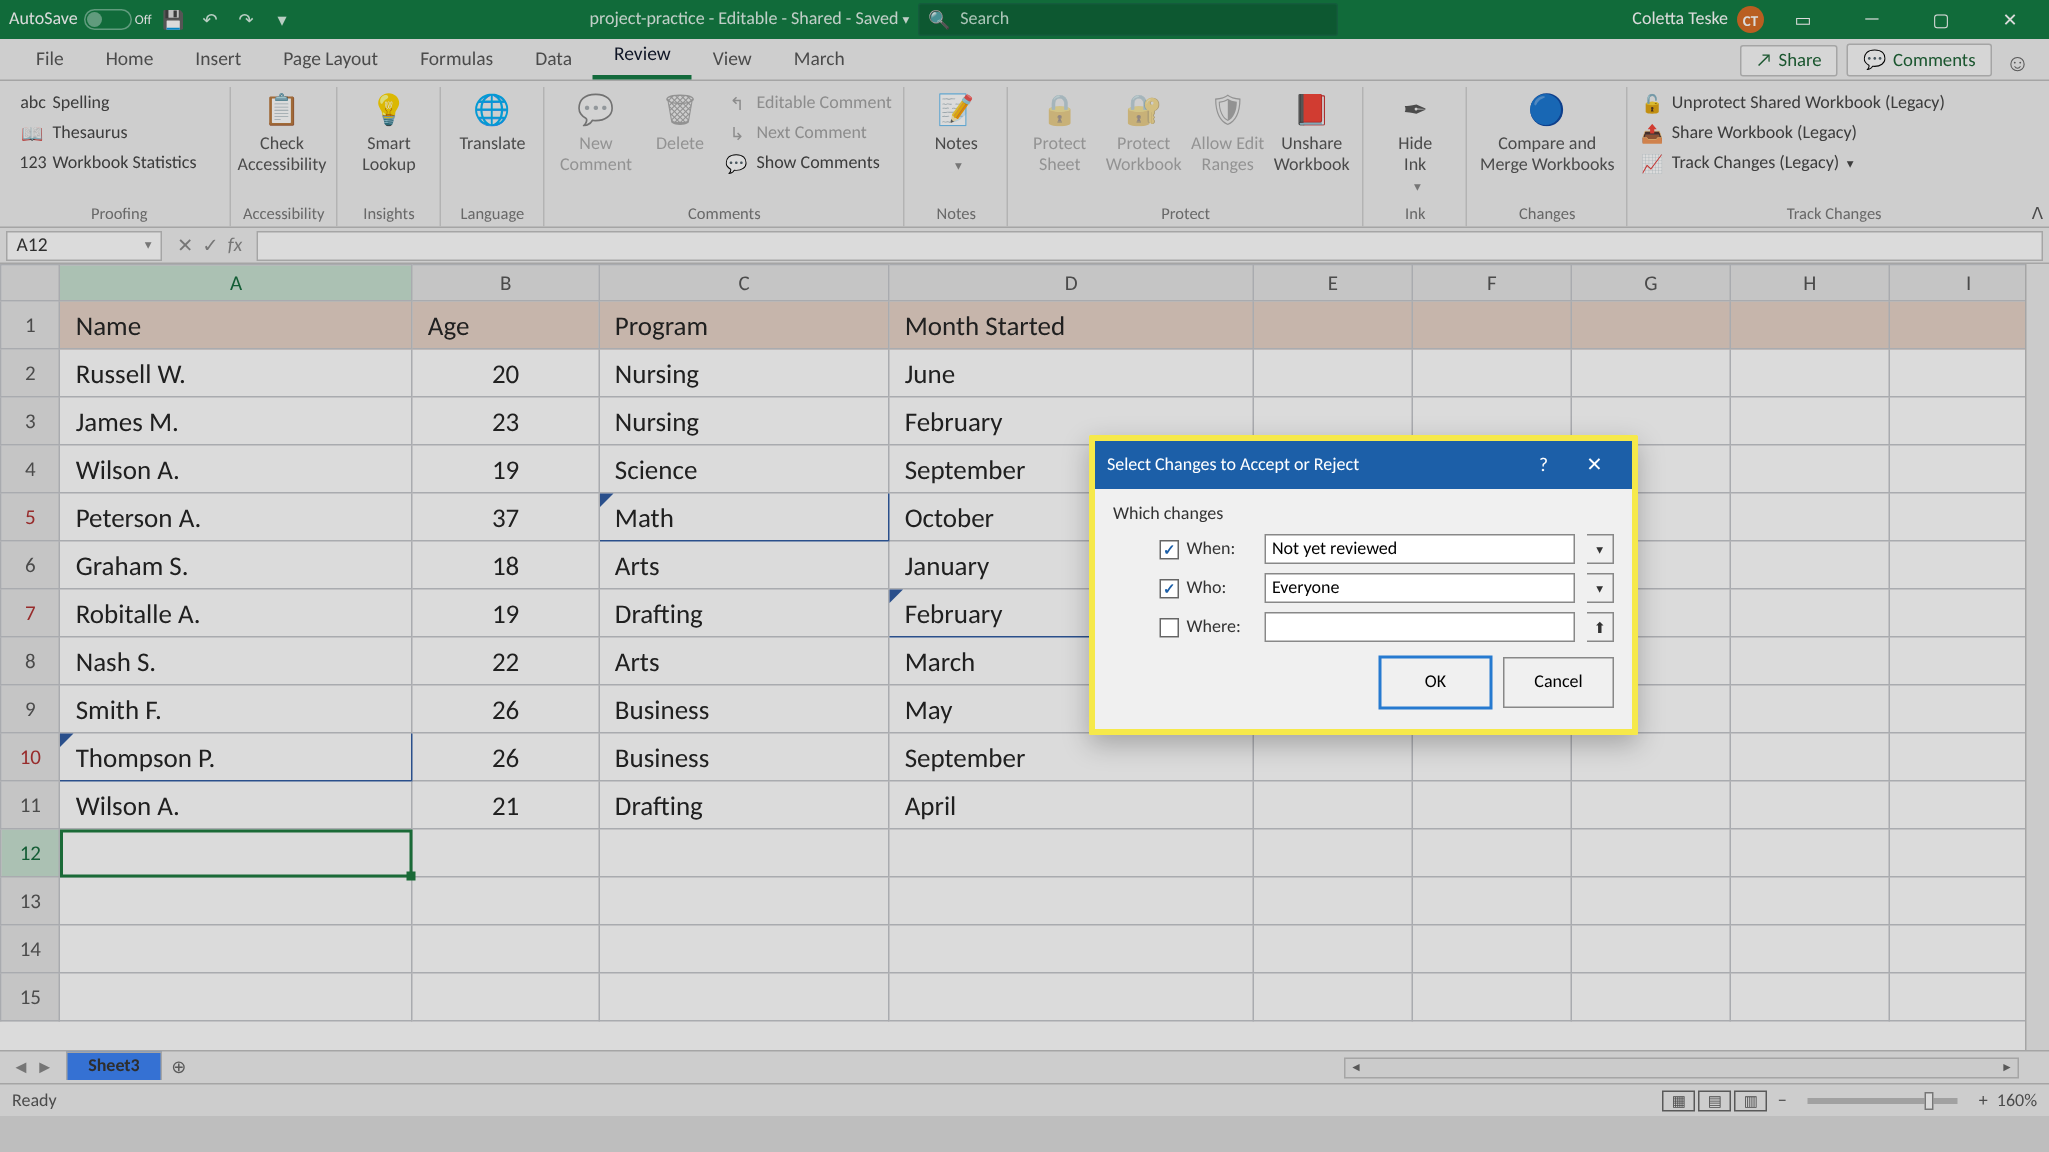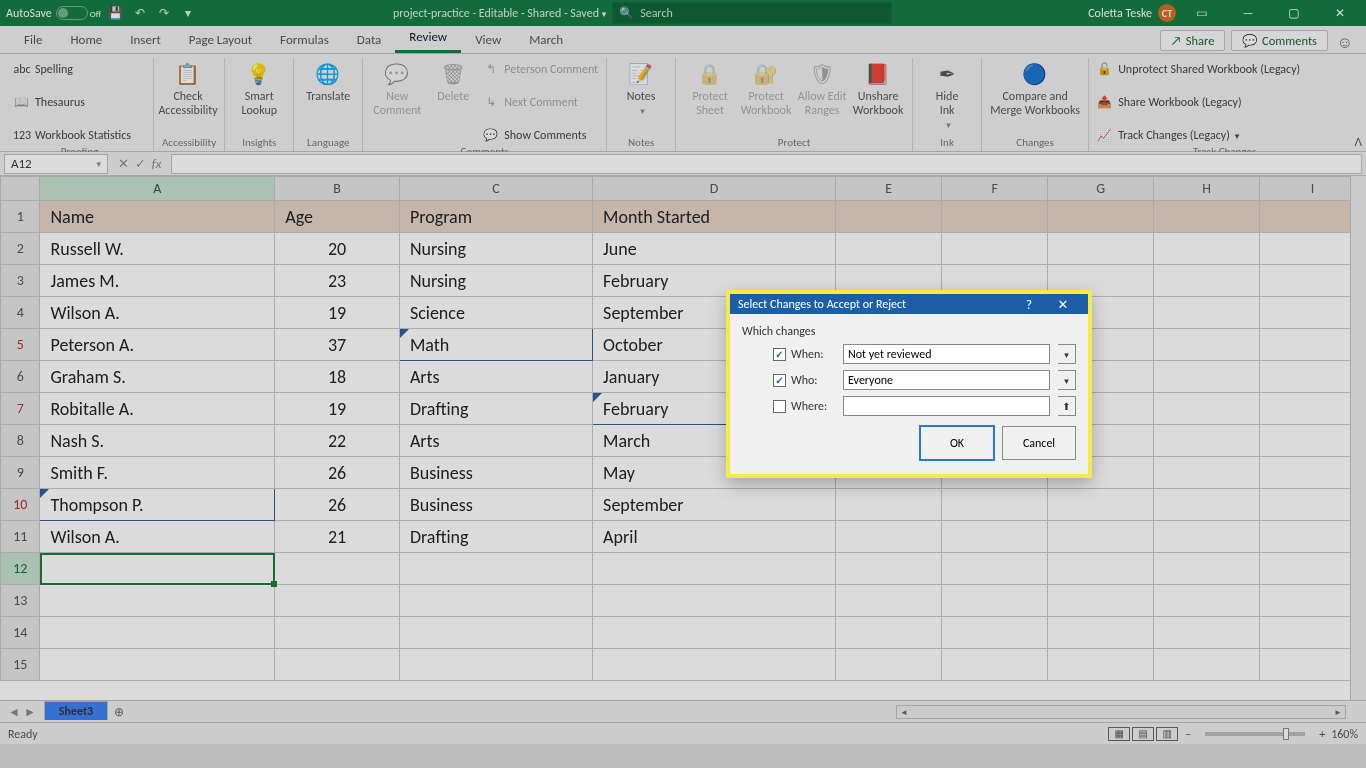--- a/index.html
+++ b/index.html
@@ -35,21 +35,21 @@
 .ribbon-tabs .smiley { width:22px; height:22px; display:flex; align-items:center; justify-content:center; font-size:16px; color:#666; }
 
 
 .ribbon-body { display:flex; align-items:stretch; background:#f0f0f0; border-bottom:1px solid #bfbfbf; height:98px; padding:4px 6px 0 6px; font-size:12px; color:#555; }
 .ribbon-group { display:flex; flex-direction:column; border-right:1px solid #d0d0d0; padding:0 8px; }
 .ribbon-group .group-body { flex:1; display:flex; align-items:flex-start; gap:4px; }
 .ribbon-group .group-label { text-align:center; font-size:11px; color:#777; padding:2px 0; }
 .big-btn { display:flex; flex-direction:column; align-items:center; justify-content:flex-start; width:52px; padding-top:2px; text-align:center; line-height:1.15; gap:2px; color:#555; }
 .big-btn .icon { width:28px; height:28px; display:flex; align-items:center; justify-content:center; font-size:20px; }
 .big-btn.disabled, .small-btn.disabled { opacity:0.45; }
-.mini-list { display:flex; flex-direction:column; gap:17px; padding-top:3px; font-size:12px; color:#444; }
+.mini-list { display:flex; flex-direction:column; gap:4px; padding-top:3px; font-size:12px; color:#444; }
 .mini-list .row { display:flex; align-items:center; gap:5px; white-space:nowrap; }
 .mini-list .row .icn { width:16px; height:16px; display:flex; align-items:center; justify-content:center; font-size:12px; }
 .mini-list .row.disabled { opacity:0.45; }
 .drop-arrow::after { content:"▾"; font-size:9px; margin-left:3px; color:#888; }
 
 
 .formula-bar { display:flex; align-items:center; background:#efefef; border-bottom:1px solid #bfbfbf; height:24px; font-size:13px; }
 .namebox { width:104px; border:1px solid #c0c0c0; background:#fff; height:20px; margin:2px 4px; display:flex; align-items:center; padding:0 6px; }
 .fb-tools { display:flex; align-items:center; gap:6px; padding:0 6px; color:#888; }
 .fb-input { flex:1; height:20px; background:#fff; border:1px solid #c0c0c0; margin:2px 4px; }
@@ -86,21 +86,21 @@
 
 .statusbar { display:flex; align-items:center; background:#efefef; border-top:1px solid #bfbfbf; height:22px; font-size:12px; padding:0 8px; color:#555; }
 .statusbar .spacer { flex:1; }
 .view-btn { width:22px; height:14px; border:1px solid #666; margin:0 1px; display:flex; align-items:center; justify-content:center; font-size:10px; }
 .zoom-slider { width:100px; height:4px; background:#bbb; margin:0 8px; position:relative; }
 .zoom-slider .thumb { width:6px; height:12px; background:#fff; border:1px solid #888; position:absolute; top:-4px; left:78px; }
 
 
 .dialog-wrap { position:absolute; top:290px; left:726px; width:366px; z-index:100; border:4px solid #f6e94a; border-radius:1px; box-shadow:0 6px 18px rgba(0,0,0,0.25); }
 .dialog { background:#f0f0f0; }
-.dialog .dtitle { background:#1c5fa8; color:#fff; display:flex; align-items:center; height:20px; padding:0 8px; font-size:12px; }
+.dialog .dtitle { background:#1c5fa8; color:#fff; display:flex; align-items:center; height:32px; padding:0 8px; font-size:12px; }
 .dialog .dtitle .spacer { flex:1; }
 .dialog .dtitle .winbtn { width:34px; height:28px; display:flex; align-items:center; justify-content:center; font-size:13px; }
 .dialog .dbody { padding:10px 12px 14px 12px; font-size:12px; color:#333; }
 .dialog .section-label { margin-bottom:6px; }
 .dialog .frow { display:flex; align-items:center; gap:8px; margin-bottom:6px;padding-left:31px; }
 .dialog .frow label { display:flex; align-items:center; gap:5px; width:62px; }
 .dialog .frow input[type=text] { flex:1; height:20px; border:1px solid #888; padding:0 4px; font-size:12px; background:#fff; }
 .dialog .frow .dropbtn { width:18px; height:20px; border:1px solid #888; border-left:none; background:#f0f0f0; display:flex; align-items:center; justify-content:center; font-size:9px; }
 .dialog .frow .refbtn { width:18px; height:20px; border:1px solid #888; border-left:none; background:#f0f0f0; display:flex; align-items:center; justify-content:center; font-size:10px; }
 .dialog .btnrow { display:flex; justify-content:flex-end; gap:8px; margin-top:10px; }
@@ -233,21 +233,21 @@
           <span style="white-space:pre-line;">New
 Comment</span>
         </div>
     <div class="big-btn disabled">
           <span class="icon">🗑</span>
           <span>Delete</span>
         </div>
     <div class="mini-list">
       <div class="row disabled">
             <span class="icn">↰</span>
-            <span>Peterson Comment</span>
+            <span>Editable Comment</span>
           </div>
       <div class="row disabled">
             <span class="icn">↳</span>
             <span>Next Comment</span>
           </div>
       <div class="row">
             <span class="icn">💬</span>
             <span>Show Comments</span>
           </div>
     </div>

